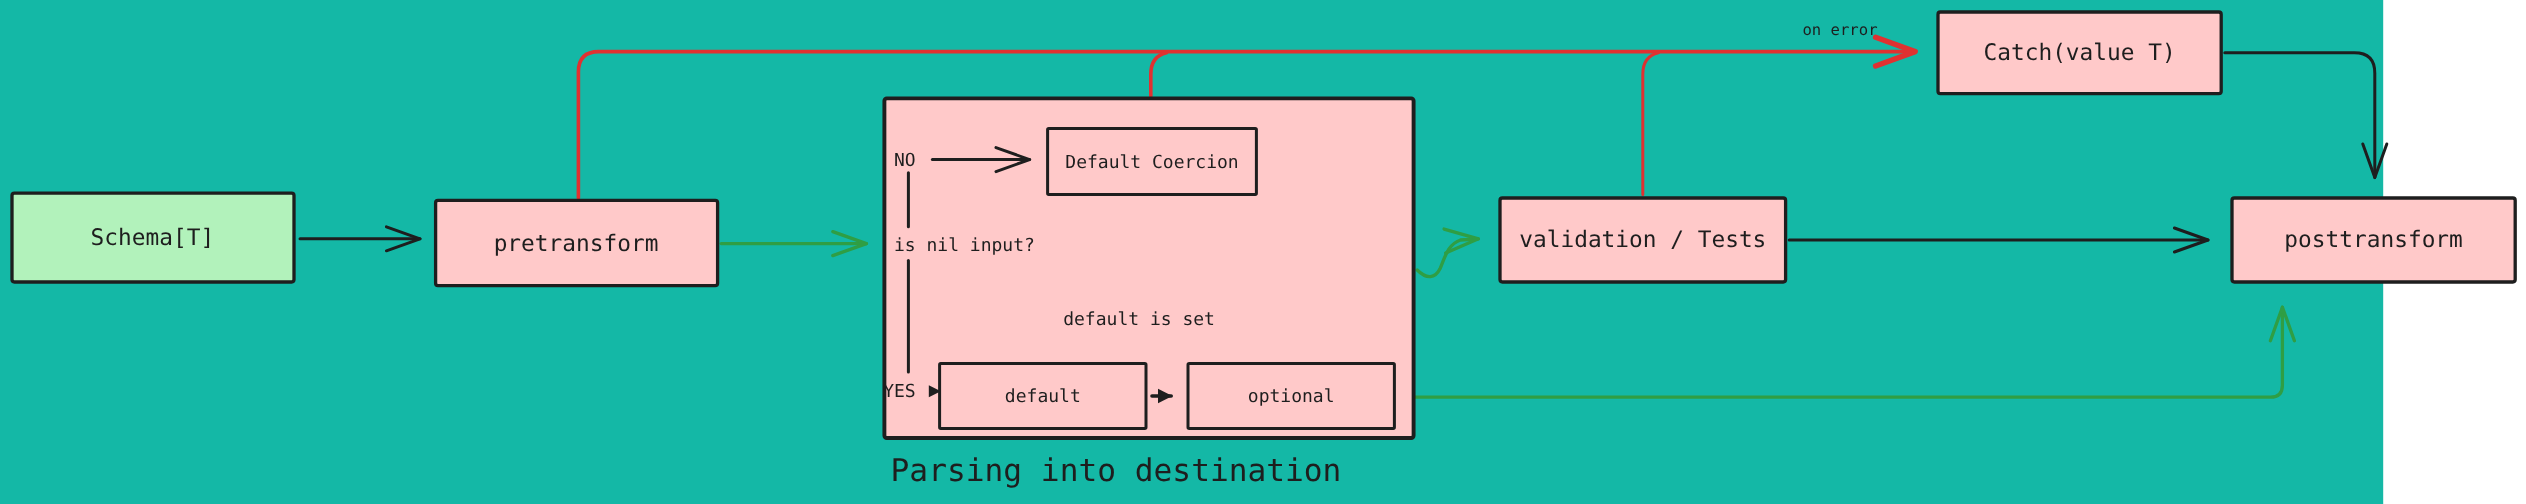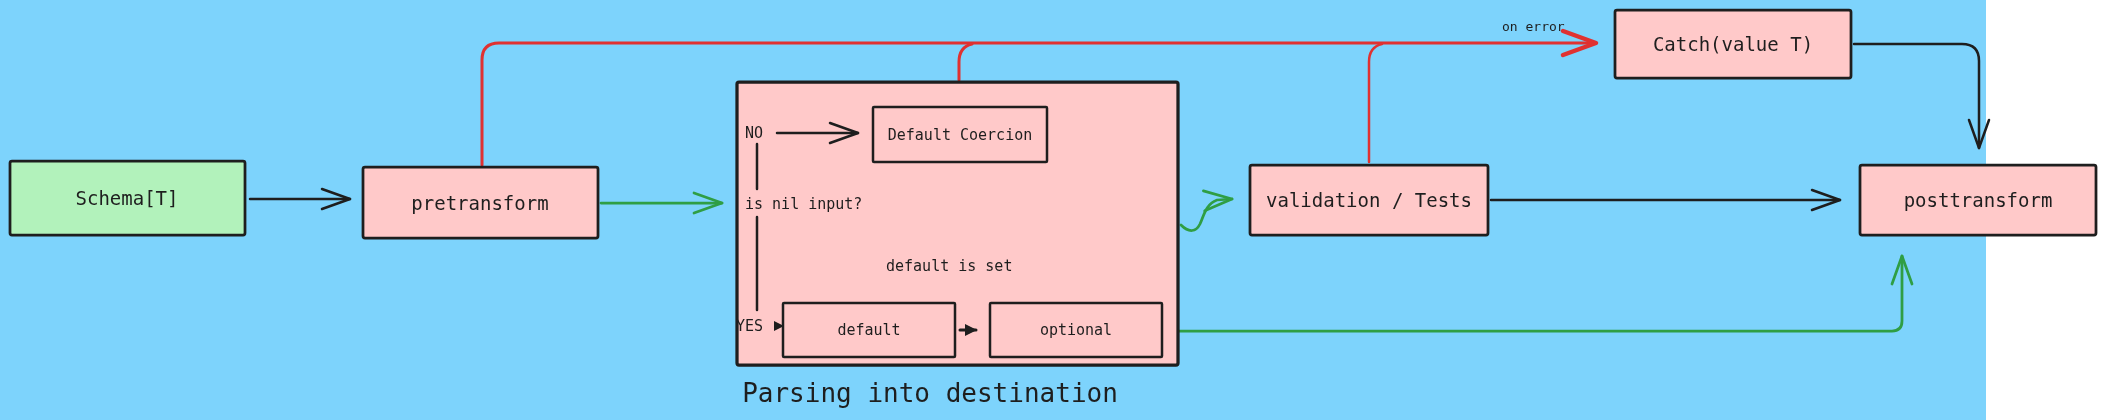--- a/index.html
+++ b/index.html
@@ -4,21 +4,21 @@
 <style>
   html, body {
     margin: 0;
     padding: 0;
     background: #ffffff;
   }
   .canvas {
     position: relative;
     width: 1986px;
     height: 420px;
-    background: #7dd3fc;
+    background: #14b8a6;
     font-family: "DejaVu Sans Mono", "Liberation Mono", monospace;
   }
   svg { display: block; }
   text {
     font-family: "DejaVu Sans Mono", "Liberation Mono", monospace;
     fill: #1e1e1e;
   }
   .node-label   { font-size: 19px; }
   .small-label  { font-size: 15px; }
   .tiny-label   { font-size: 13px; }

